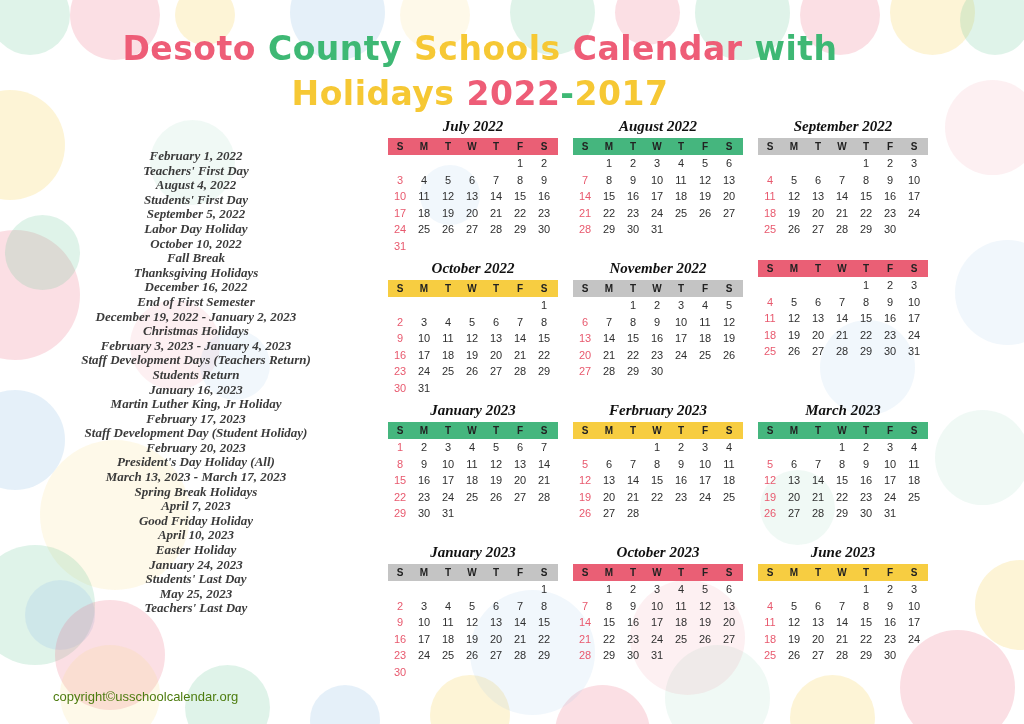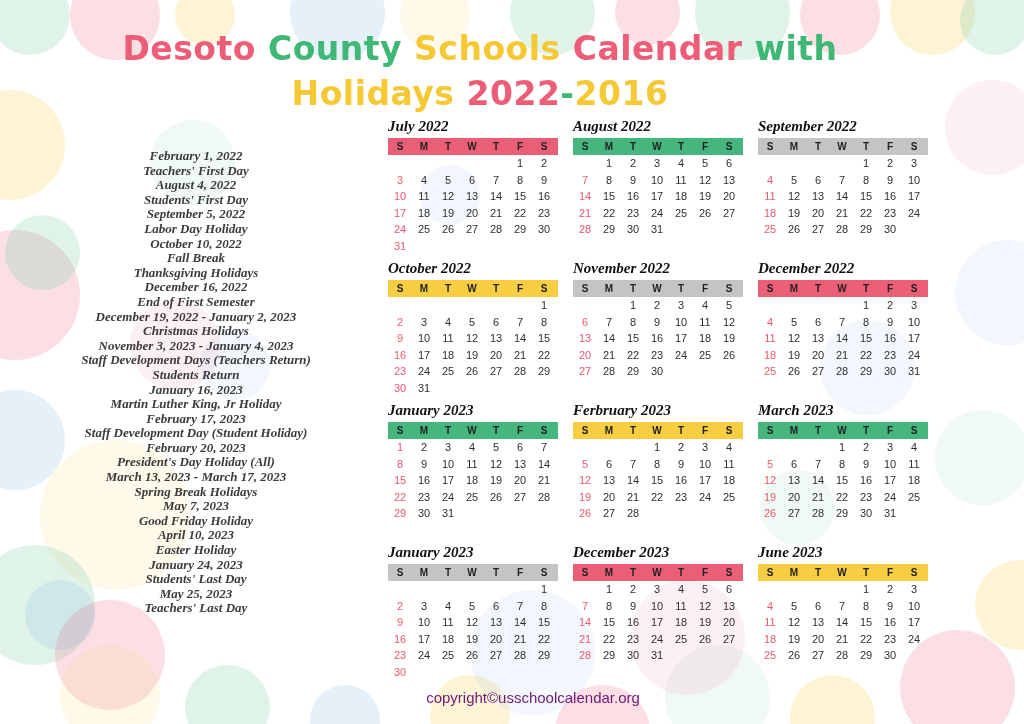--- a/index.html
+++ b/index.html
@@ -18,31 +18,31 @@
   
   .holidays{position:absolute;left:28px;top:149px;width:336px;text-align:center;
             font-family:"Liberation Serif","DejaVu Serif",serif;font-style:italic;
             font-weight:600;font-size:13px;line-height:14.6px;color:#3b3b3b;}
 
   
   .months{position:absolute;left:388px;top:118px;display:grid;
           grid-template-columns:repeat(3,170px);grid-auto-rows:139px;
           column-gap:15px;row-gap:3px;}
   .month{width:170px;}
-  .month-title{height:20px;text-align:left;font-family:"Liberation Serif","DejaVu Serif",serif;
+  .month-title{height:20px;text-align:center;font-family:"Liberation Serif","DejaVu Serif",serif;
                font-style:italic;font-weight:700;font-size:15px;color:#111;}
   .dow{display:grid;grid-template-columns:repeat(7,24px);height:17px;align-items:center;}
   .dow span{text-align:center;font-size:10px;font-weight:700;color:#222;}
   .week{display:grid;grid-template-columns:repeat(7,24px);height:16.5px;align-items:center;}
   .week span{text-align:center;font-size:11px;font-weight:500;color:#2f2f2f;}
   .week span.sun{font-weight:500;}
 
   
-  .copyright{position:absolute;left:53px;top:689px;width:960px;text-align:center;
-             font-size:15px;color:#701a75;}
+  .copyright{position:absolute;left:53px;top:689px;width:960px;text-align:left;
+             font-size:13px;color:#4d7c0f;}
 </style>
 </head>
 <body>
 
 <div class="canvas">
   <div class="bokeh-layer" id="bokeh">
       <div class="bokeh" style="left: -10px; top: -25px; width: 80px; height: 80px; background: rgba(110, 200, 155, 0.22);"></div>
       <div class="bokeh" style="left: 70px; top: -30px; width: 90px; height: 90px; background: rgba(238, 110, 130, 0.22);"></div>
       <div class="bokeh" style="left: 175px; top: -15px; width: 60px; height: 60px; background: rgba(248, 220, 120, 0.3);"></div>
       <div class="bokeh" style="left: 290px; top: -35px; width: 95px; height: 95px; background: rgba(170, 205, 235, 0.3);"></div>
@@ -78,48 +78,48 @@
       <div class="bokeh" style="left: 760px; top: 470px; width: 75px; height: 75px; background: rgba(110, 200, 155, 0.1);"></div>
       <div class="bokeh" style="left: 630px; top: 580px; width: 115px; height: 115px; background: rgba(238, 110, 130, 0.1);"></div>
       <div class="bokeh" style="left: 470px; top: 590px; width: 125px; height: 125px; background: rgba(170, 205, 235, 0.16);"></div>
       <div class="bokeh" style="left: 130px; top: 300px; width: 90px; height: 90px; background: rgba(238, 110, 130, 0.1);"></div>
       <div class="bokeh" style="left: 200px; top: 330px; width: 70px; height: 70px; background: rgba(170, 205, 235, 0.16);"></div>
       <div class="bokeh" style="left: 150px; top: 120px; width: 85px; height: 85px; background: rgba(110, 200, 155, 0.1);"></div>
     </div>
   <div class="content">
     <div class="title">
       <div id="title-line1"><span style="color: rgb(238, 93, 119);">Desoto </span><span style="color: rgb(62, 184, 116);">County </span><span style="color: rgb(246, 200, 52);">Schools </span><span style="color: rgb(238, 93, 119);">Calendar </span><span style="color: rgb(62, 184, 116);">with</span></div>
-      <div id="title-line2"><span style="color: rgb(246, 200, 52);">Holidays </span><span style="color: rgb(238, 93, 119);">2022</span><span style="color: rgb(62, 184, 116);">-</span><span style="color: rgb(246, 200, 52);">2016</span></div>
+      <div id="title-line2"><span style="color: rgb(246, 200, 52);">Holidays </span><span style="color: rgb(238, 93, 119);">2022</span><span style="color: rgb(62, 184, 116);">-</span><span style="color: rgb(246, 200, 52);">2017</span></div>
     </div>
     <div class="holidays" id="holiday-list">
         <div>February 1, 2022</div>
         <div>Teachers' First Day</div>
         <div>August 4, 2022</div>
         <div>Students' First Day</div>
         <div>September 5, 2022</div>
         <div>Labor Day Holiday</div>
         <div>October 10, 2022</div>
         <div>Fall Break</div>
         <div>Thanksgiving Holidays</div>
         <div>December 16, 2022</div>
         <div>End of First Semester</div>
         <div>December 19, 2022 - January 2, 2023</div>
         <div>Christmas Holidays</div>
-        <div>November 3, 2023 - January 4, 2023</div>
+        <div>February 3, 2023 - January 4, 2023</div>
         <div>Staff Development Days (Teachers Return)</div>
         <div>Students Return</div>
         <div>January 16, 2023</div>
         <div>Martin Luther King, Jr Holiday</div>
         <div>February 17, 2023</div>
         <div>Staff Development Day (Student Holiday)</div>
         <div>February 20, 2023</div>
         <div>President's Day Holiday (All)</div>
         <div>March 13, 2023 - March 17, 2023</div>
         <div>Spring Break Holidays</div>
-        <div>May 7, 2023</div>
+        <div>April 7, 2023</div>
         <div>Good Friday Holiday</div>
         <div>April 10, 2023</div>
         <div>Easter Holiday</div>
         <div>January 24, 2023</div>
         <div>Students' Last Day</div>
         <div>May 25, 2023</div>
         <div>Teachers' Last Day</div>
       </div>
     <div class="months" id="months">
         <div class="month">
@@ -419,21 +419,20 @@
             <span class="sun" style="color: rgb(232, 89, 110);">27</span>
             <span>28</span>
             <span>29</span>
             <span>30</span>
             <span></span>
             <span></span>
             <span></span>
           </div>
         </div>
         <div class="month">
-          <div class="month-title">December 2022</div>
           <div class="dow" style="background: rgb(234, 95, 117);">
             <span>S</span>
             <span>M</span>
             <span>T</span>
             <span>W</span>
             <span>T</span>
             <span>F</span>
             <span>S</span>
           </div>
           <div class="week">
@@ -713,21 +712,21 @@
             <span class="sun" style="color: rgb(232, 89, 110);">30</span>
             <span></span>
             <span></span>
             <span></span>
             <span></span>
             <span></span>
             <span></span>
           </div>
         </div>
         <div class="month">
-          <div class="month-title">December 2023</div>
+          <div class="month-title">October 2023</div>
           <div class="dow" style="background: rgb(234, 95, 117);">
             <span>S</span>
             <span>M</span>
             <span>T</span>
             <span>W</span>
             <span>T</span>
             <span>F</span>
             <span>S</span>
           </div>
           <div class="week">

